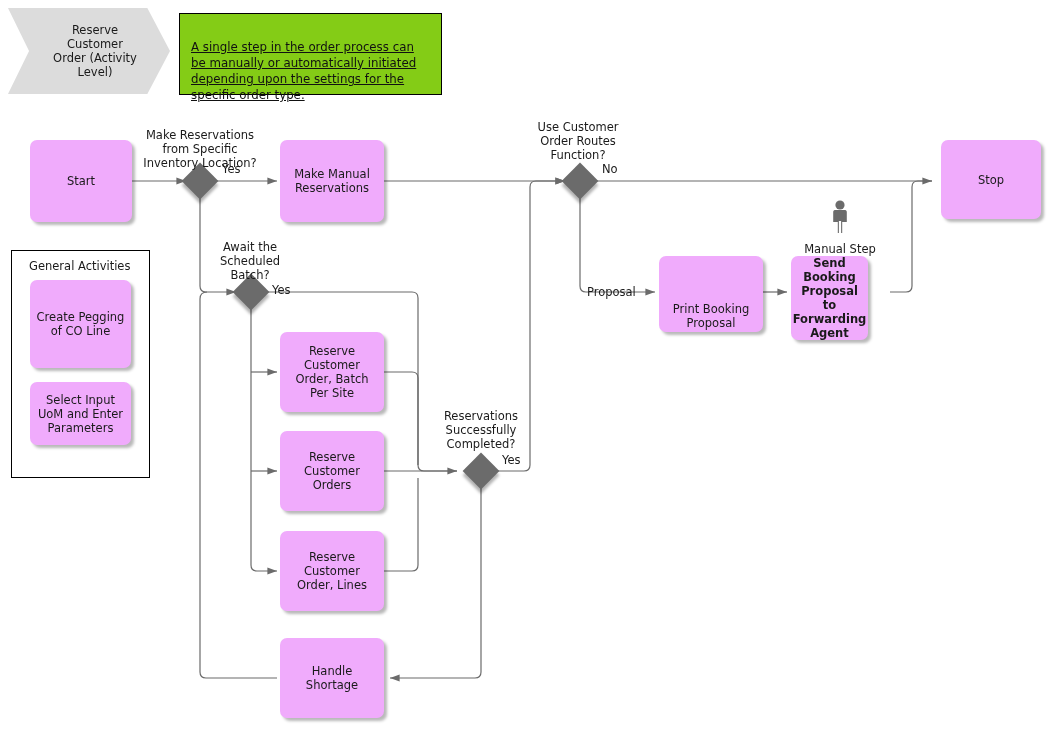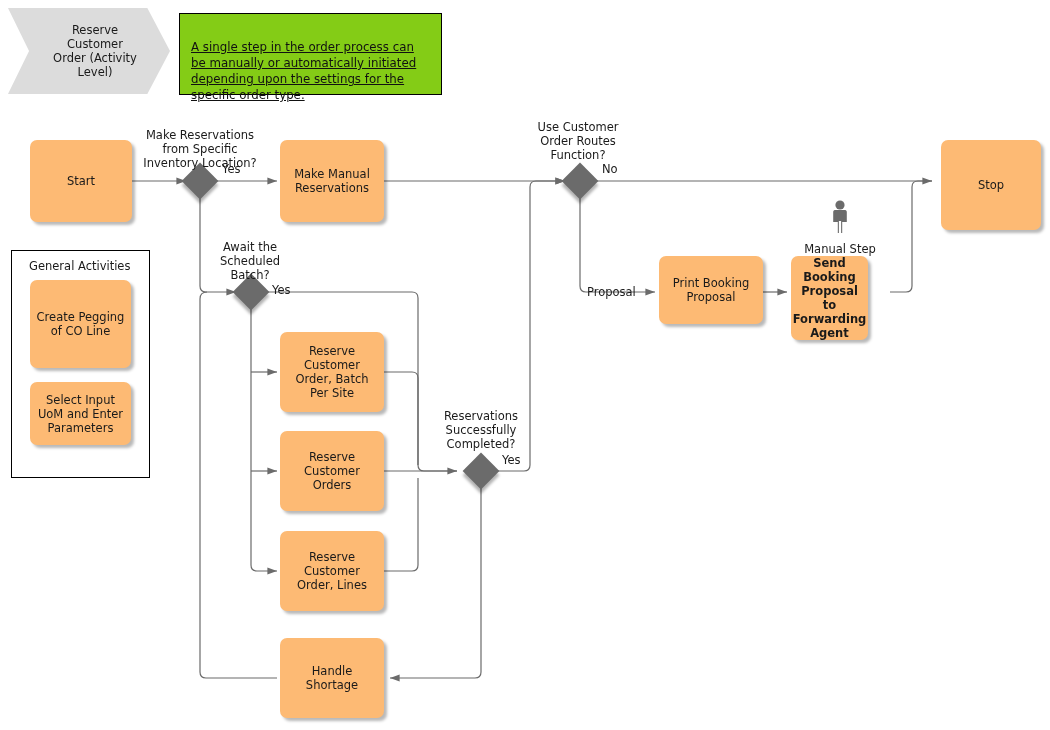--- a/index.html
+++ b/index.html
@@ -21,21 +21,21 @@
     position: absolute;
     left: 0;
     top: 0;
     width: 1050px;
     height: 730px;
     pointer-events: none;
   }
   .node {
     position: absolute;
     box-sizing: border-box;
-    background: #fdba74;
+    background: #f0abfc;
     border-radius: 7px;
     display: flex;
     align-items: center;
     justify-content: center;
     text-align: center;
     color: #1a1a1a;
     font-size: 11.5px;
     line-height: 14px;
     box-shadow: 3px 3px 3px rgba(0,0,0,0.28);
     padding: 2px 4px;
@@ -189,21 +189,21 @@
 
   <div class="node" style="left:30px; top:140px; width:102px; height:82px;">
     <span class="node-label">Start</span>
   </div>
 
   <div class="node" style="left:280px; top:140px; width:104px; height:82px;">
     <span class="node-label">Make Manual
 Reservations</span>
   </div>
 
-  <div class="node" style="left:941px; top:140px; width:100px; height:90px;">
+  <div class="node" style="left:941px; top:140px; width:100px; height:79px;">
     <span class="node-label">Stop</span>
   </div>
 
   <div class="node" style="left:280px; top:332px; width:104px; height:80px;">
     <span class="node-label">Reserve
 Customer
 Order, Batch
 Per Site</span>
   </div>
 
@@ -216,21 +216,21 @@
   <div class="node" style="left:280px; top:531px; width:104px; height:80px;">
     <span class="node-label">Reserve
 Customer
 Order, Lines</span>
   </div>
 
   <div class="node" style="left:280px; top:638px; width:104px; height:80px;">
     <span class="node-label">Handle Shortage</span>
   </div>
 
-  <div class="node" style="left:659px; top:256px; width:104px; height:68px;">
+  <div class="node" style="left:659px; top:256px; width:104px; height:76px;align-items:flex-end;">
     <span class="node-label">Print Booking
 Proposal</span>
   </div>
 
   <div class="node" style="left:791px; top:256px; width:77px; height:84px;font-weight:bold;">
     <span class="node-label">Send Booking
 Proposal to
 Forwarding
 Agent</span>
   </div>

